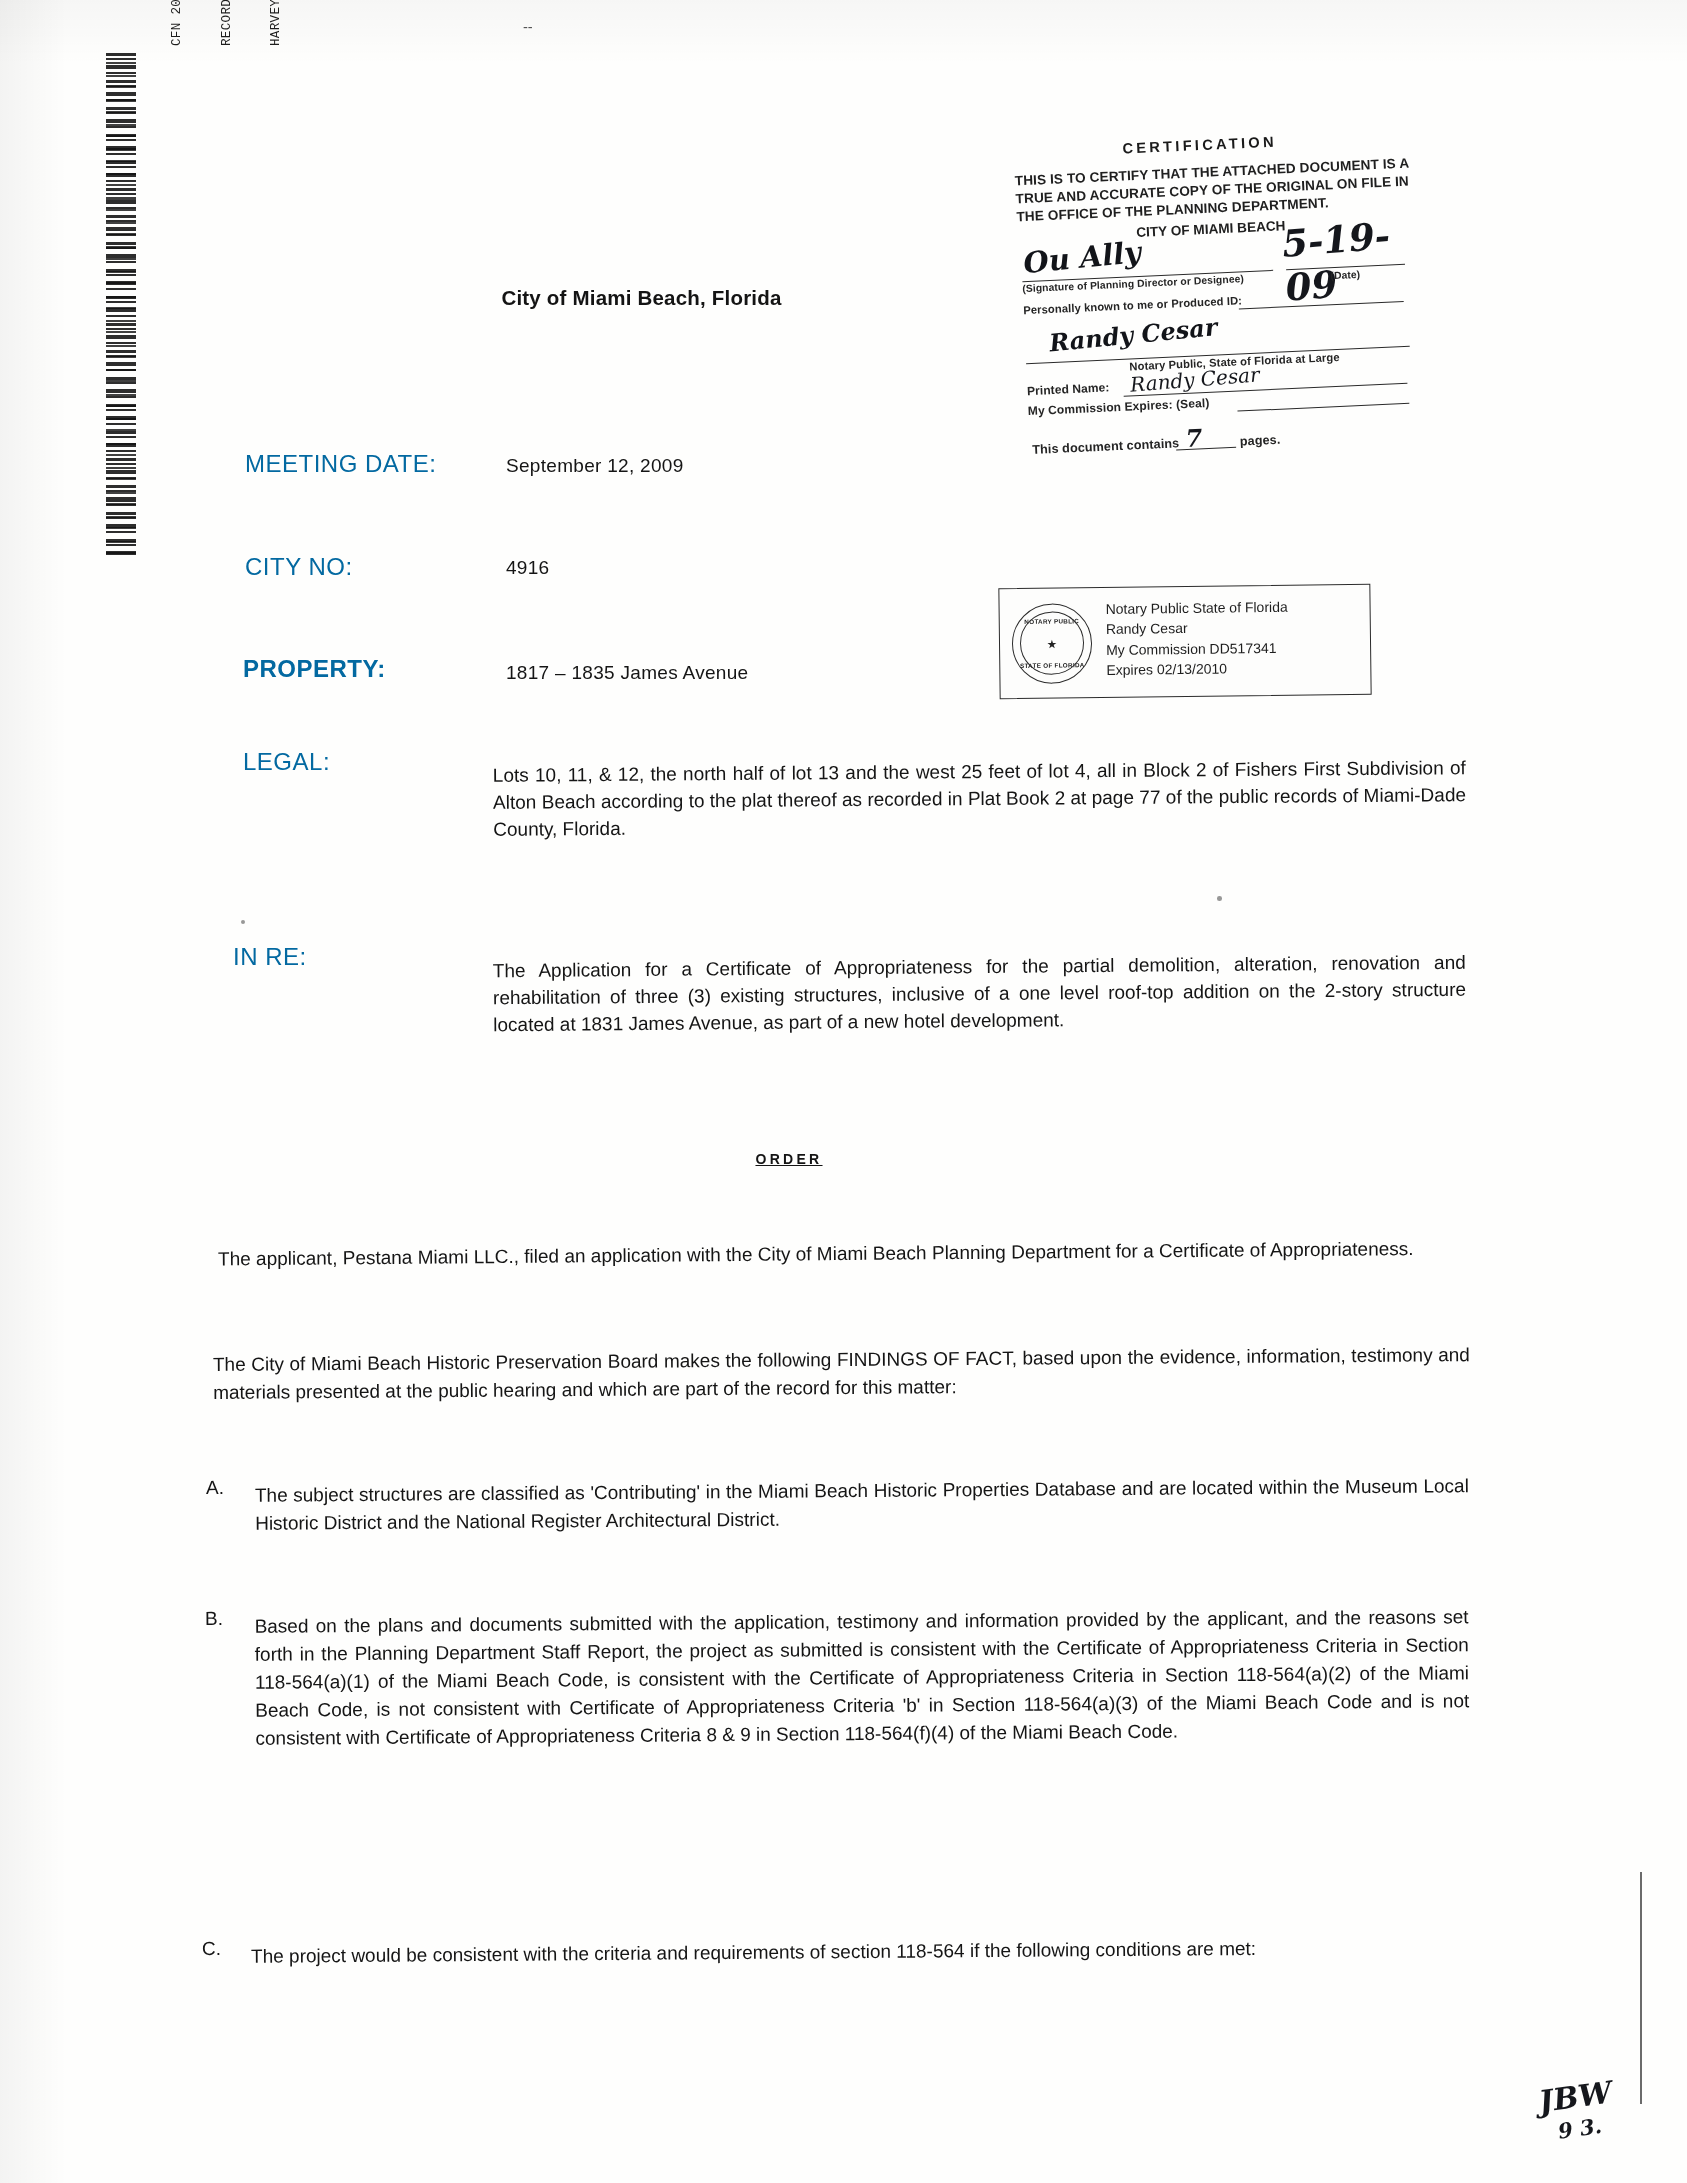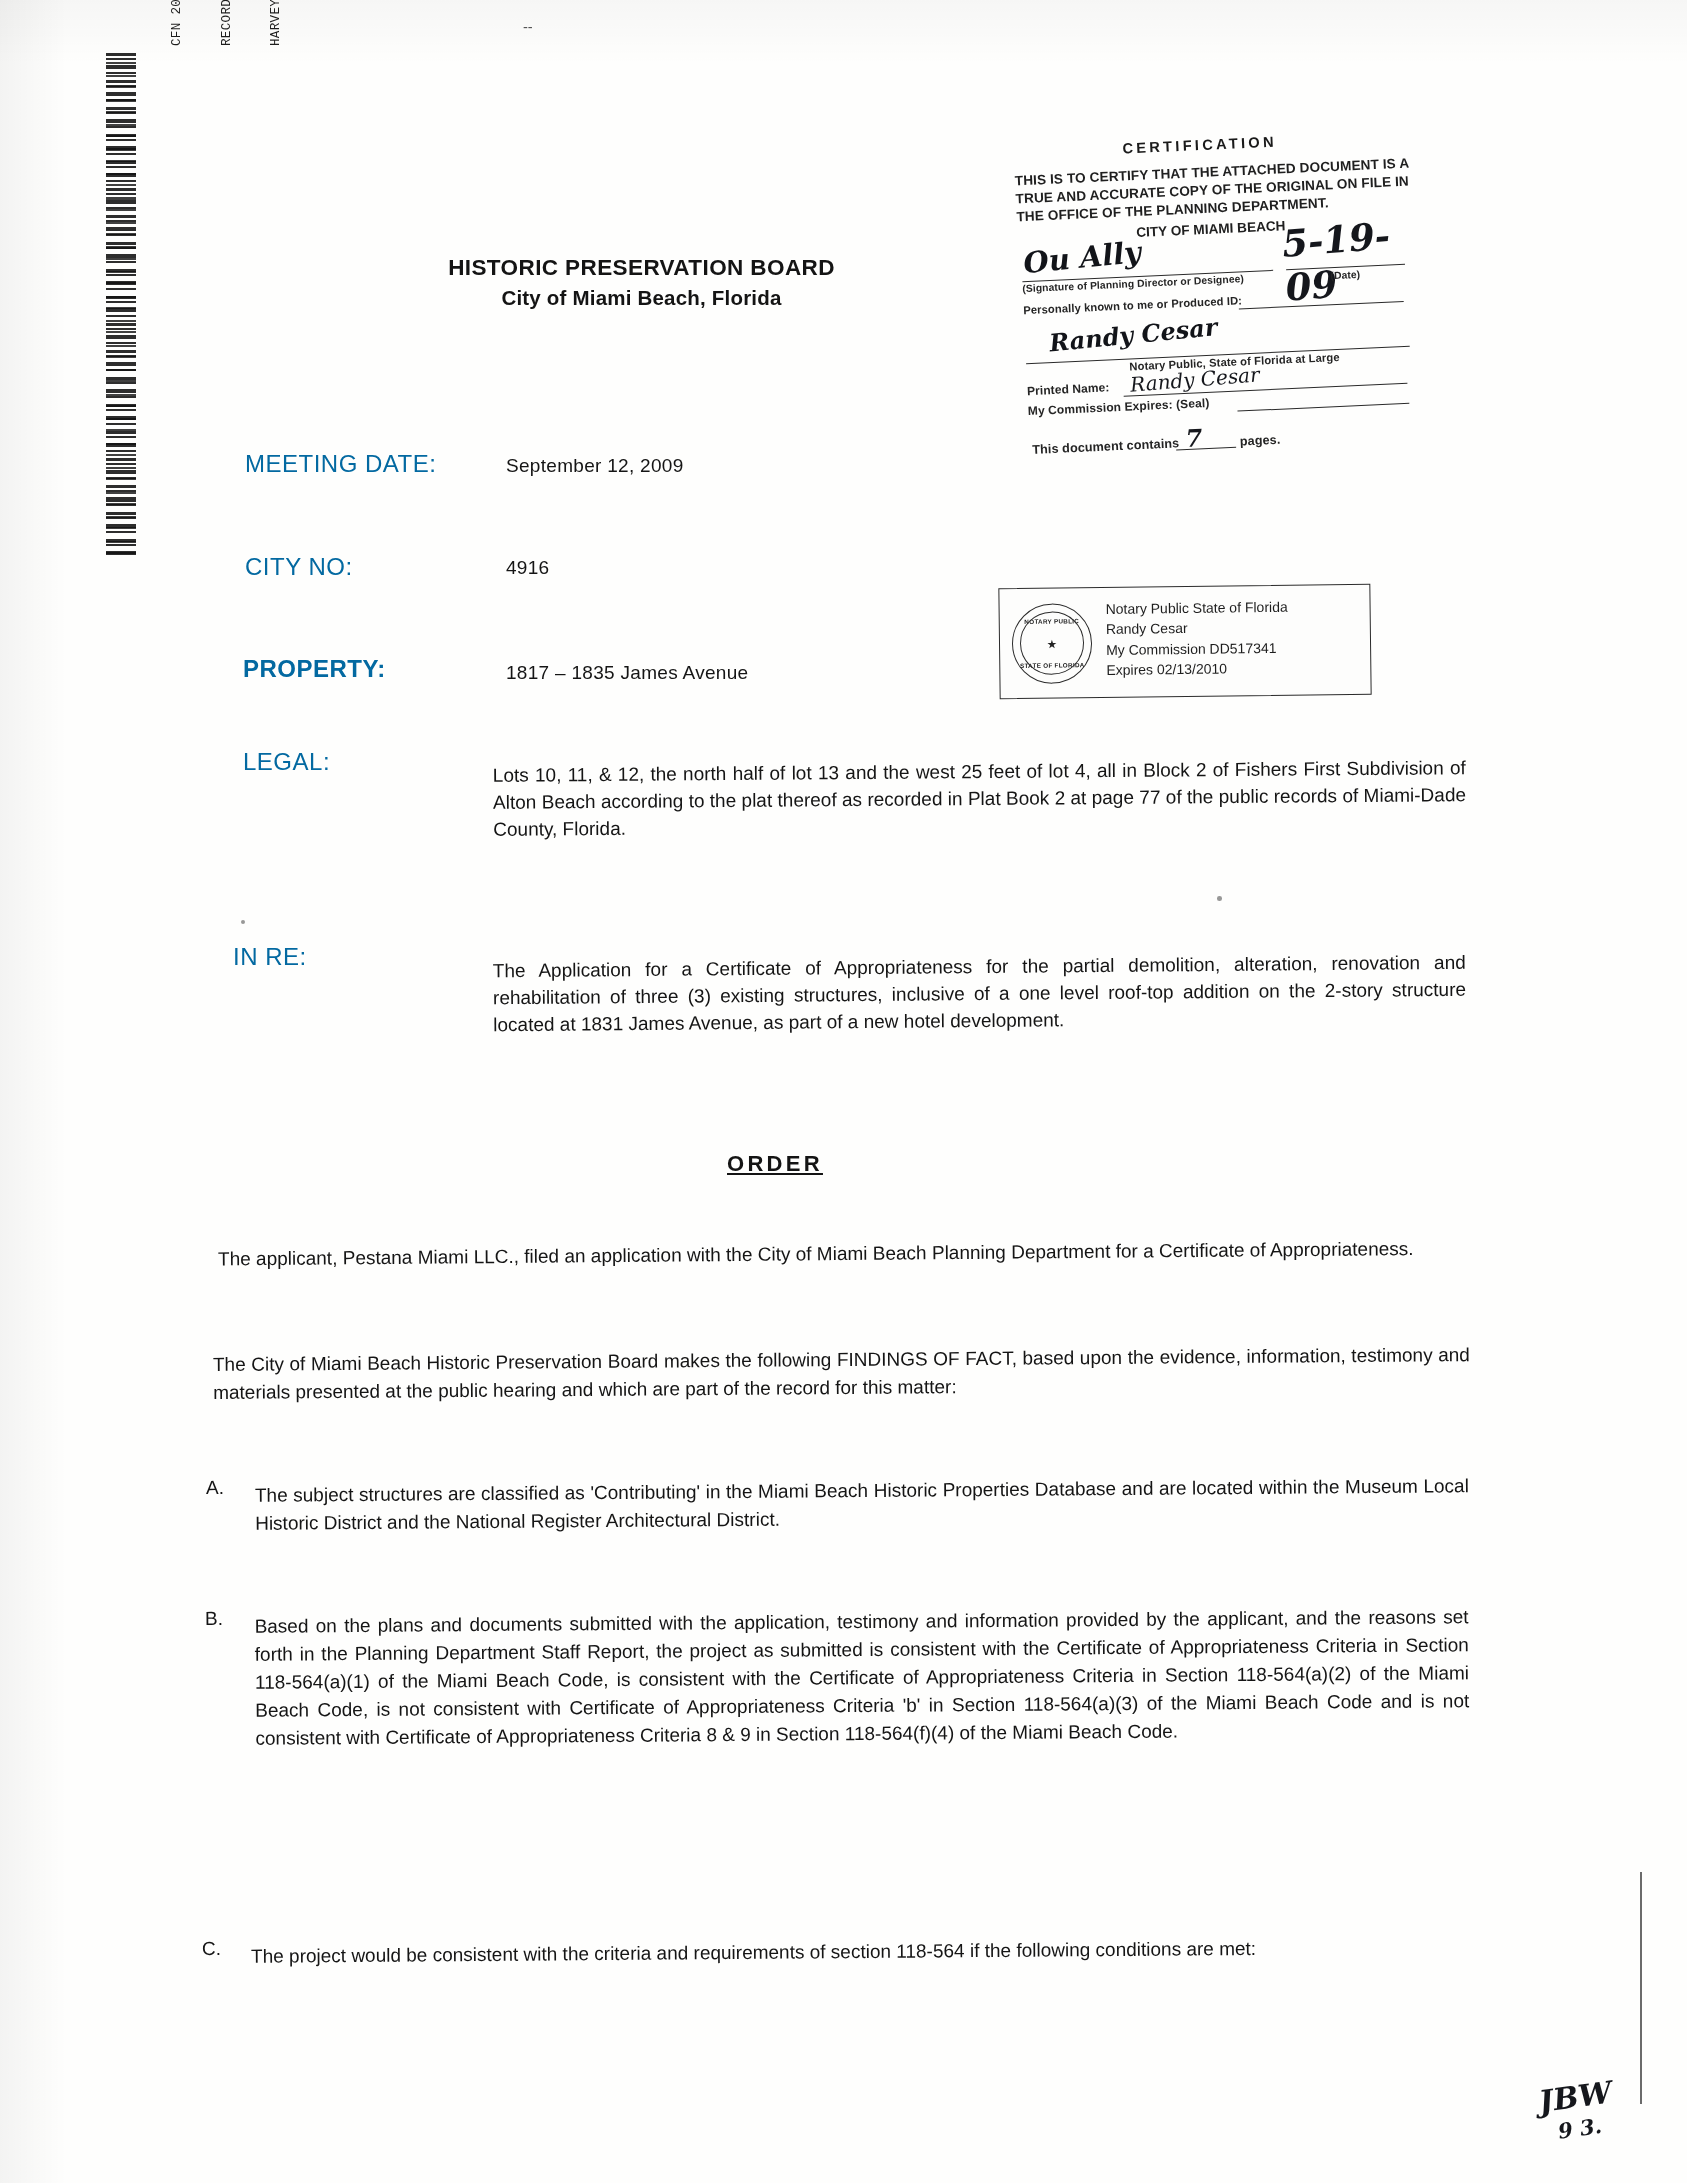--- a/index.html
+++ b/index.html
@@ -137,25 +137,25 @@
     font-size: 19px;
     line-height: 27px;
     text-align: justify;
     color: #151515;
     transform: rotate(-0.5deg);
   }
 
   
   .order-heading {
     position: absolute;
-    left: 590px;
+    left: 604px;
     top: 1151px;
     width: 370px;
     text-align: center;
-    font-size: 22px;
+    font-size: 14px;
     font-weight: bold;
     letter-spacing: 3.3px;
     text-decoration: underline;
     color: #141414;
   }
 
   
   .para {
     position: absolute;
     font-size: 19px;
@@ -336,21 +336,20 @@
   <div class="left-stamp">
     <div class="barcode"></div>
     <div class="barcode2"></div>
     <div class="rec-text">
       <span class="l">CFN 2009R0525240 OR BK 26947 Pgs 1683 - 1691; (9pgs)</span>
       <span class="l">RECORDED 07/21/2009 09:27:18</span>
       <span class="l">HARVEY RUVIN, CLERK OF COURT, MIAMI-DADE COUNTY, FLORIDA</span>
     </div>
   </div>
 
-  <div class="doc-title">HISTORIC PRESERVATION BOARD</div>
   <div class="doc-subtitle">City of Miami Beach, Florida</div>
 
   <div class="field-label" style="left:245px; top:450px;">MEETING DATE:</div>
   <div class="field-value" style="left:506px; top:455px;">September 12, 2009</div>
 
   <div class="field-label" style="left:245px; top:553px;">CITY NO:</div>
   <div class="field-value" style="left:506px; top:557px;">4916</div>
 
   <div class="field-label" style="left:243px; top:655px;font-weight:bold;">PROPERTY:</div>
   <div class="field-value" style="left:506px; top:662px;">1817 – 1835 James Avenue</div>

